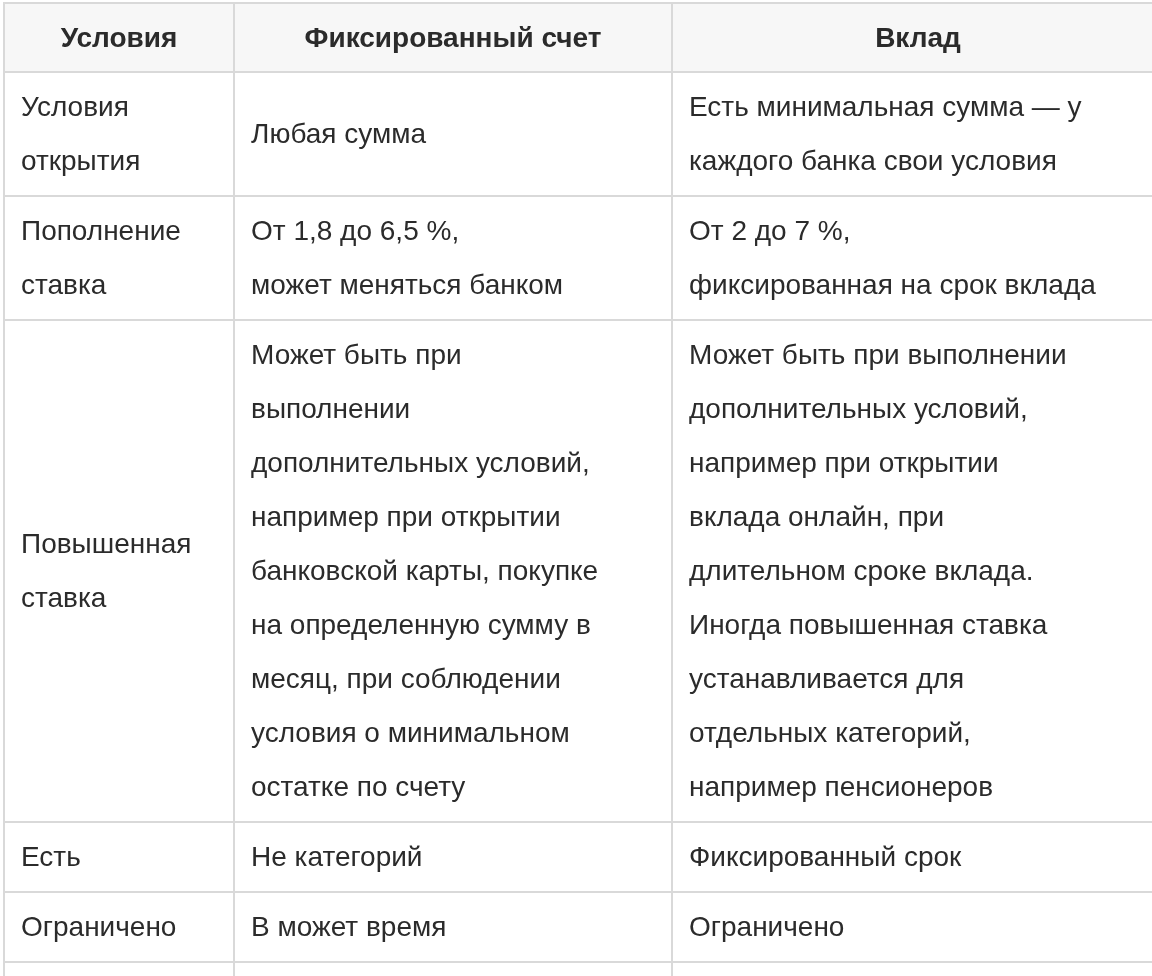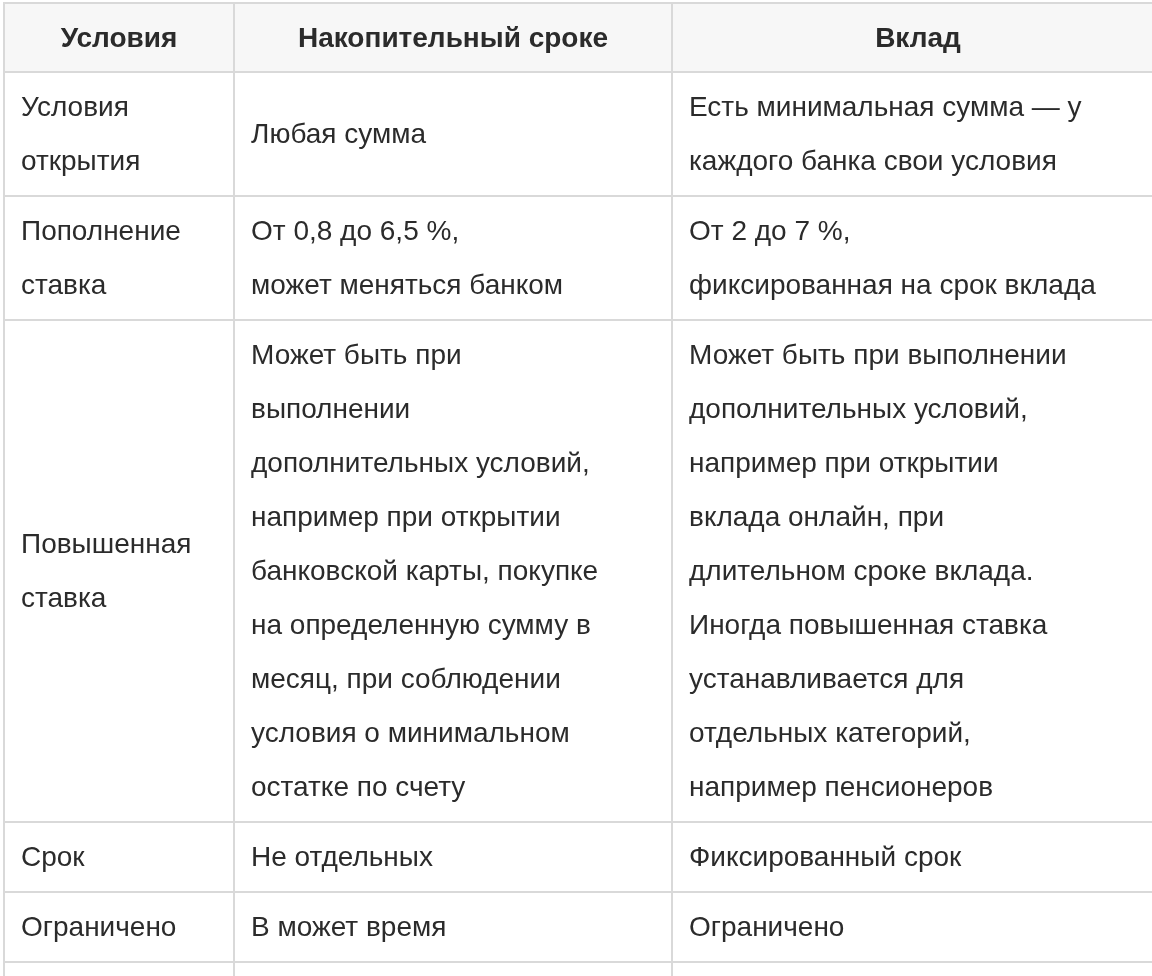--- a/index.html
+++ b/index.html
@@ -55,36 +55,36 @@
 
 <table class="cmp">
   <colgroup>
     <col class="c1">
     <col class="c2">
     <col class="c3">
   </colgroup>
   <thead>
     <tr>
       <th>Условия</th>
-      <th>Накопительный сроке</th>
+      <th>Фиксированный счет</th>
       <th>Вклад</th>
     </tr>
   </thead>
   <tbody>
     <tr>
       <td>Условия
 открытия</td>
       <td>Любая сумма</td>
       <td>Есть минимальная сумма — у
 каждого банка свои условия</td>
     </tr>
     <tr>
       <td>Пополнение
 ставка</td>
-      <td>От 0,8 до 6,5 %,
+      <td>От 1,8 до 6,5 %,
 может меняться банком</td>
       <td>От 2 до 7 %,
 фиксированная на срок вклада</td>
     </tr>
     <tr>
       <td>Повышенная
 ставка</td>
       <td>Может быть при
 выполнении
 дополнительных условий,
@@ -98,22 +98,22 @@
 дополнительных условий,
 например при открытии
 вклада онлайн, при
 длительном сроке вклада.
 Иногда повышенная ставка
 устанавливается для
 отдельных категорий,
 например пенсионеров</td>
     </tr>
     <tr>
-      <td>Срок</td>
-      <td>Не отдельных</td>
+      <td>Есть</td>
+      <td>Не категорий</td>
       <td>Фиксированный срок</td>
     </tr>
     <tr>
       <td>Ограничено</td>
       <td>В может время</td>
       <td>Ограничено</td>
     </tr>
     <tr class="partial">
       <td></td>
       <td></td>

